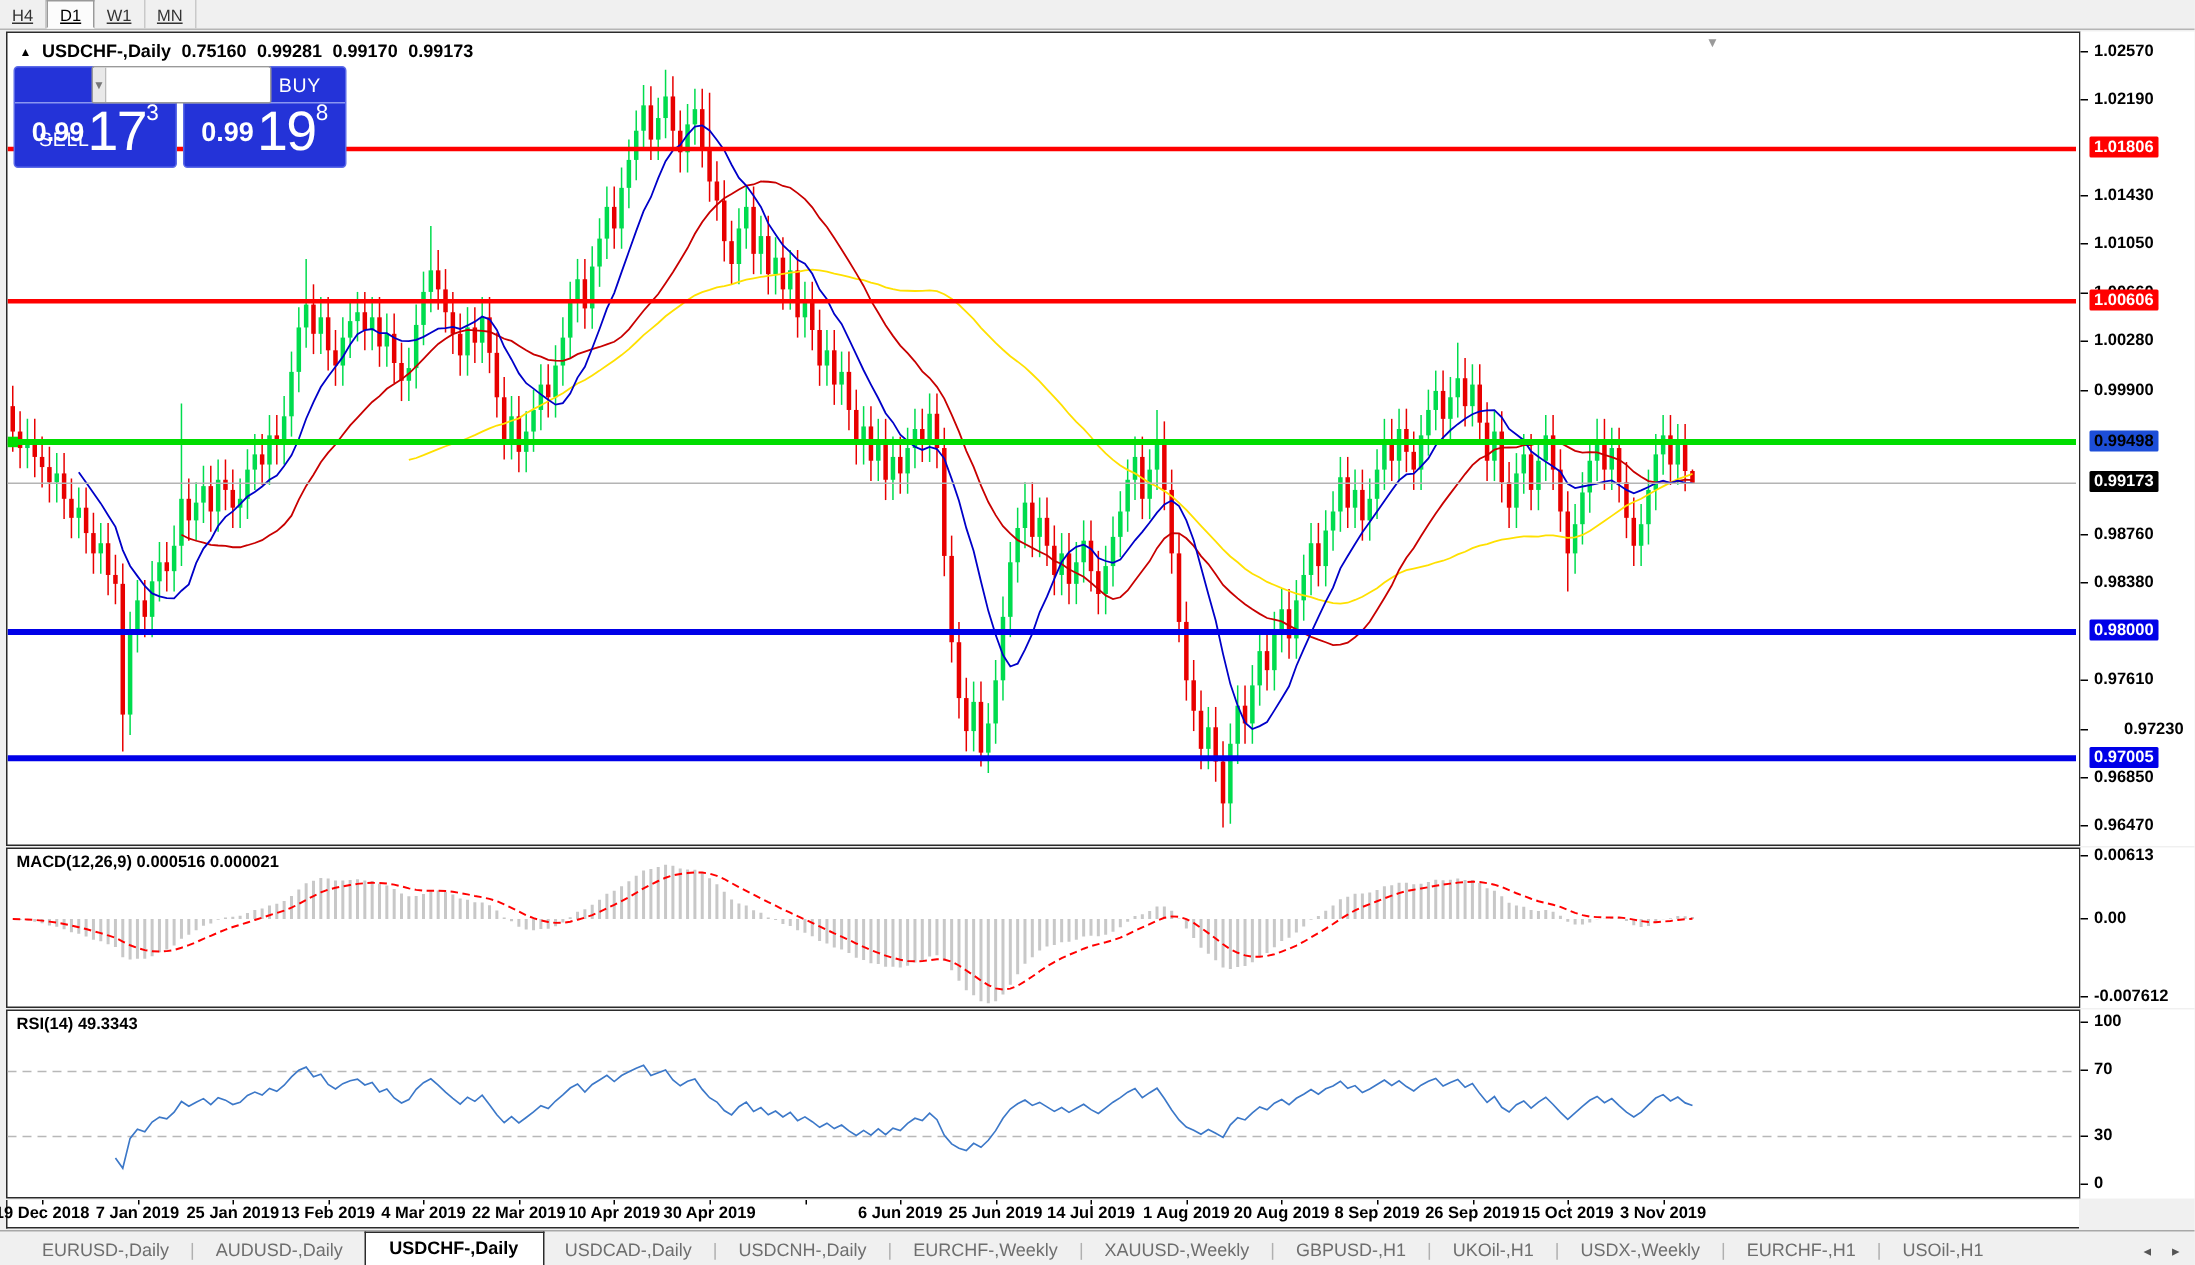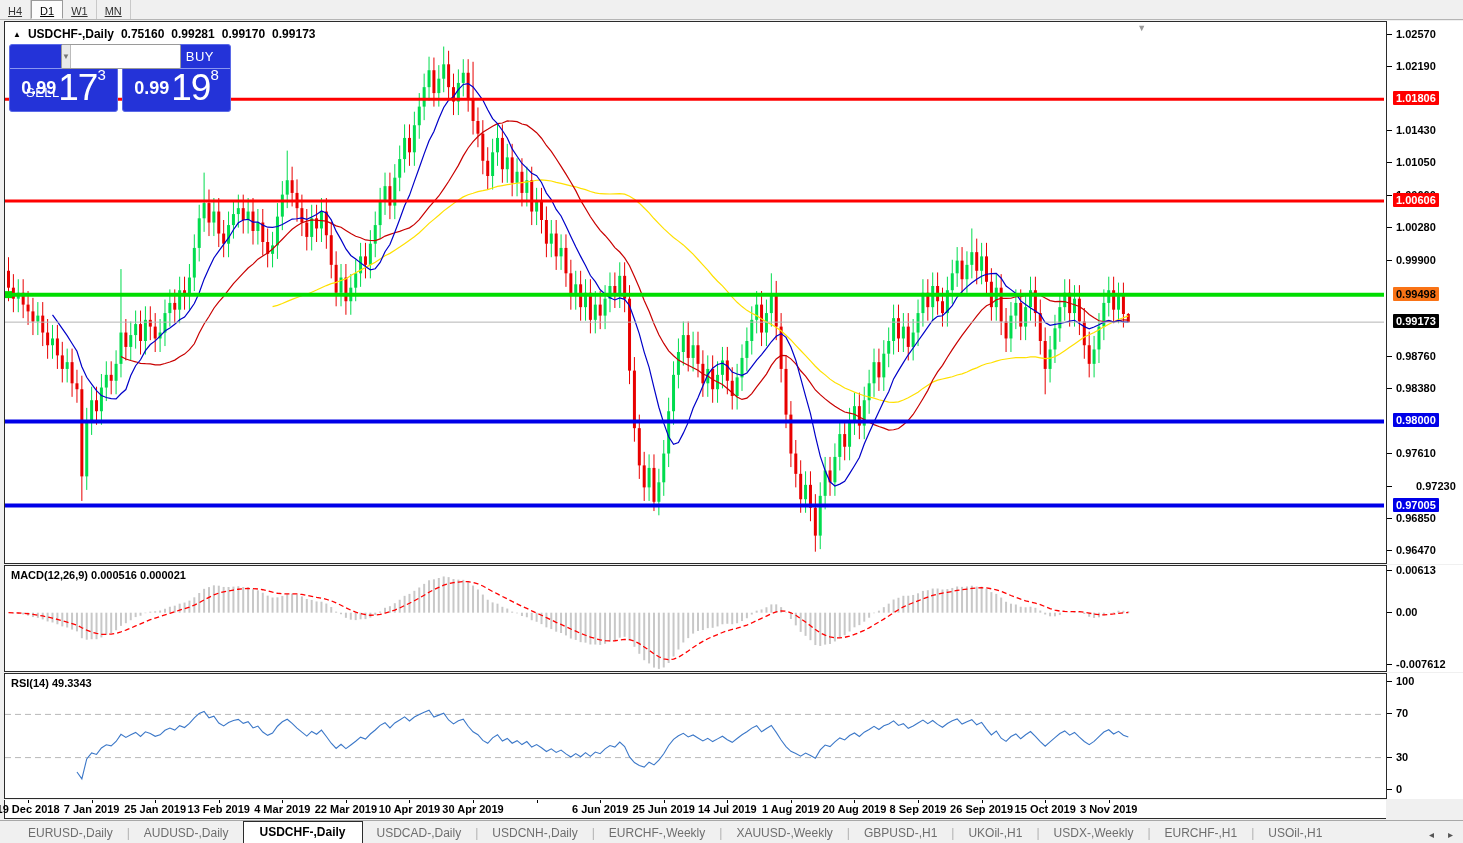--- a/index.html
+++ b/index.html
@@ -603,21 +603,21 @@
     <div class="axtick" style="top: 432.385px;"></div>
     <div class="axlabel" style="top: 426.385px;">0.97610</div>
     <div class="axtick" style="top: 464.538px;"></div>
     <div class="axlabel" style="top: 458.538px; margin-left: 20px;">0.97230</div>
     <div class="axtick" style="top: 496.692px;"></div>
     <div class="axlabel" style="top: 490.692px;">0.96850</div>
     <div class="axtick" style="top: 528.846px;"></div>
     <div class="axlabel" style="top: 522.846px;">0.96470</div>
     <div class="axchip" style="top: 70.3385px; background: rgb(255, 0, 0); color: rgb(255, 255, 255);">1.01806</div>
     <div class="axchip" style="top: 171.877px; background: rgb(255, 0, 0); color: rgb(255, 255, 255);">1.00606</div>
-    <div class="axchip" style="top: 265.631px; background: #f97316; color: rgb(0, 0, 0);">0.99498</div>
+    <div class="axchip" style="top: 265.631px; background: #1d4ed8; color: rgb(0, 0, 0);">0.99498</div>
     <div class="axchip" style="top: 392.385px; background: rgb(0, 0, 232); color: rgb(255, 255, 255);">0.98000</div>
     <div class="axchip" style="top: 476.577px; background: rgb(0, 0, 232); color: rgb(255, 255, 255);">0.97005</div>
     <div class="axchip" style="top: 293.131px; background: rgb(0, 0, 0); color: rgb(255, 255, 255);">0.99173</div>
   </div>
 
 <div id="macd-panel" class="panel">
   <svg id="macd-svg" width="1379" height="103">
       <line x1="3.5" y1="46.69333333333333" x2="3.5" y2="46.69333333333333" stroke="#c8c8c8" stroke-width="2"></line>
       <line x1="8.39" y1="46.69333333333333" x2="8.39" y2="47.40543209876552" stroke="#c8c8c8" stroke-width="2"></line>
       <line x1="13.28" y1="46.69333333333333" x2="13.28" y2="47.571791354508505" stroke="#c8c8c8" stroke-width="2"></line>

